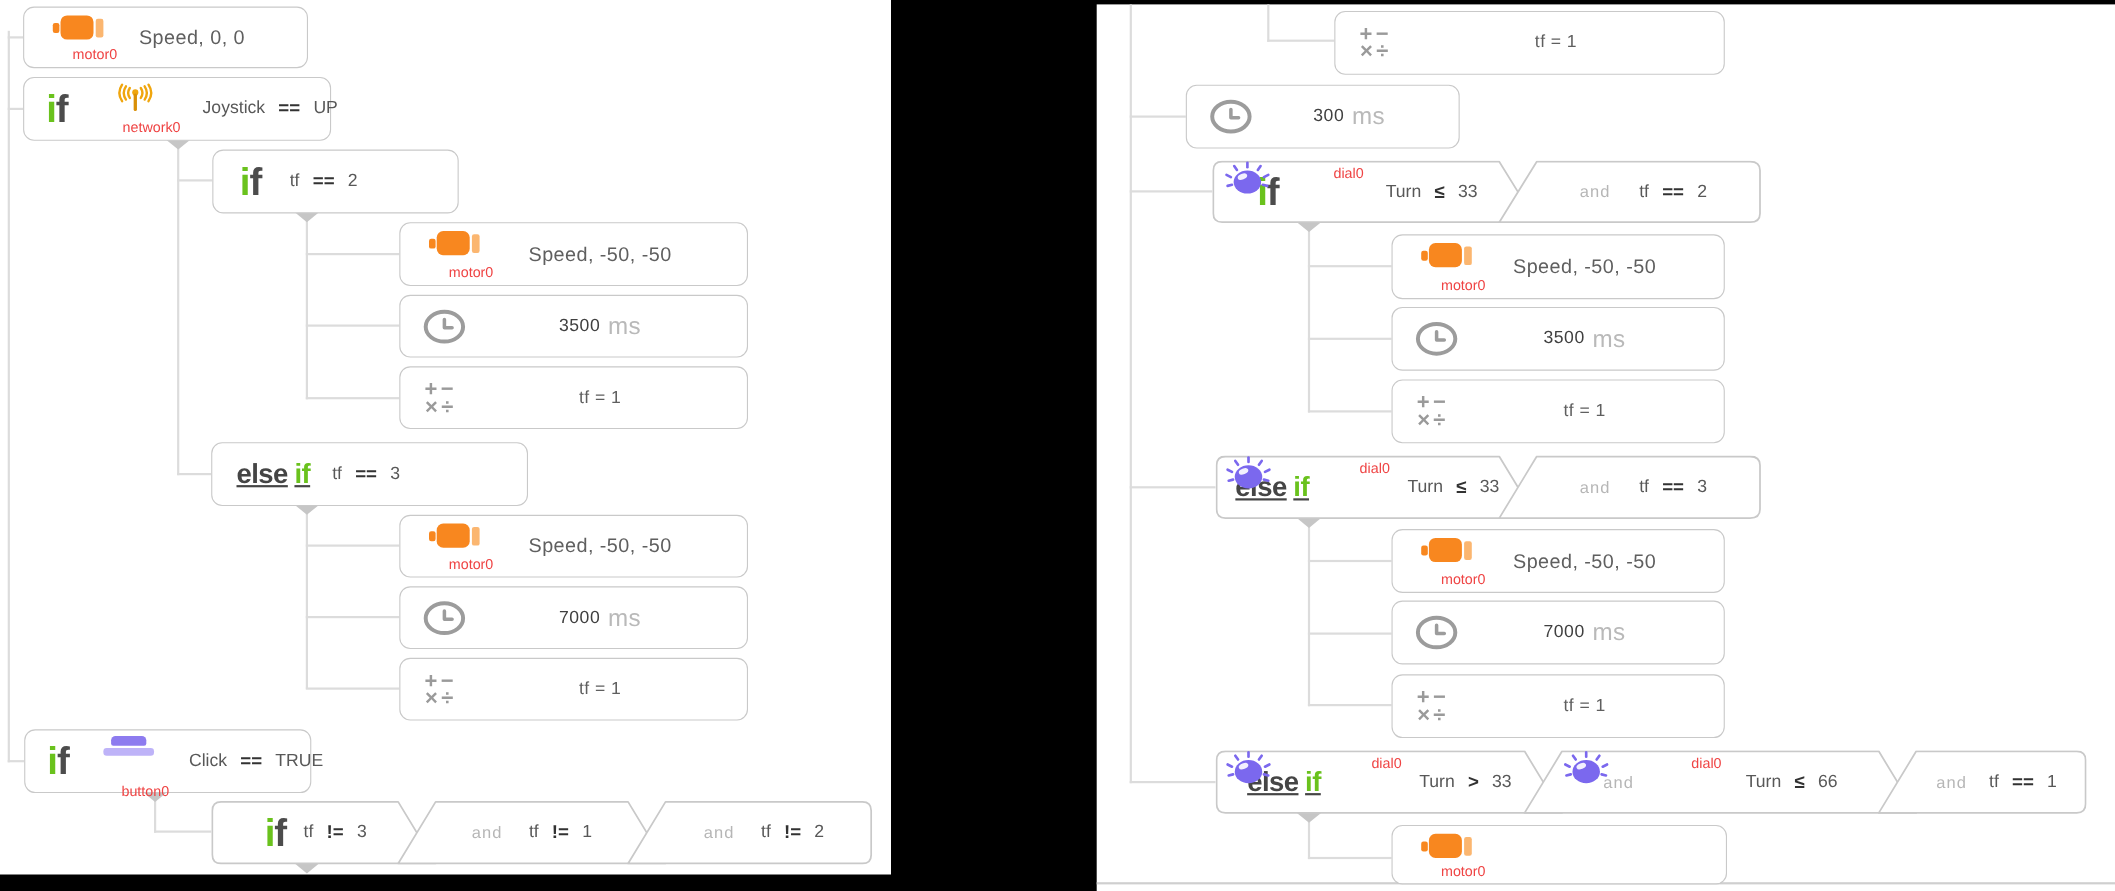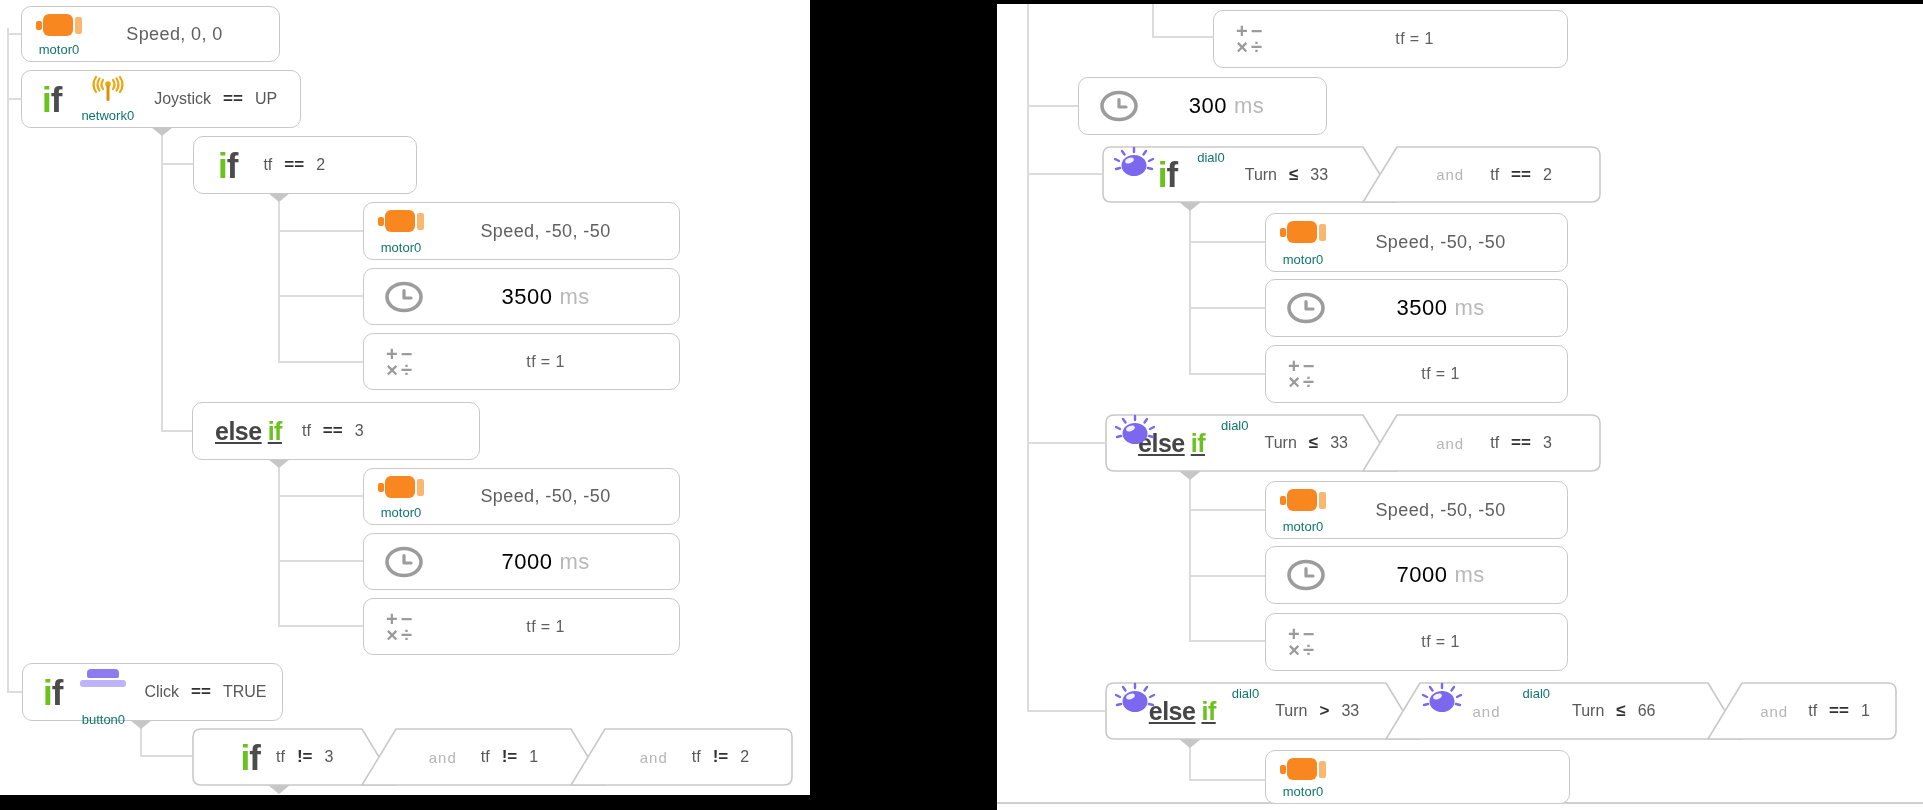--- a/index.html
+++ b/index.html
@@ -10,21 +10,21 @@
   .hline{position:absolute;height:2px;background:#dcdcdc;}
   .tri{position:absolute;width:0;height:0;border-left:11px solid transparent;
        border-right:11px solid transparent;border-top:9px solid #c6c6c6;}
   .blk{position:absolute;background:#fff;border:1.5px solid #c9c9c9;border-radius:10px;
        box-sizing:border-box;}
   .blocktext{position:absolute;left:60px;right:12px;top:0;bottom:0;display:flex;
        align-items:center;justify-content:center;font-size:18px;color:#5f5f5f;letter-spacing:.4px;}
   .modstack{position:absolute;left:14px;top:6px;bottom:4px;display:flex;flex-direction:column;
        align-items:center;justify-content:space-between;}
   .modstack.inline{position:static;flex:none;}
-  .modlabel{font-size:13px;color:#0f766e;white-space:nowrap;}
+  .modlabel{font-size:13px;color:#ef4444;white-space:nowrap;margin-left:30px;}
   
   .ic-motor{display:flex;align-items:center;height:24px;}
   .ic-motor .nub{width:6px;height:9px;background:#f8871f;border-radius:2px;}
   .ic-motor .body{width:30px;height:22px;background:#f8871f;border-radius:6px;margin-left:1px;}
   .ic-motor .cap{width:7px;height:17px;background:#fbb670;border-radius:2px;margin-left:2px;}
   
   .ic-clock{position:absolute;left:20px;top:50%;transform:translateY(-50%);}
   
   .ic-math{position:absolute;left:22px;top:50%;transform:translateY(-50%);
        font-size:20px;font-weight:bold;color:#9a9a9a;line-height:.8;letter-spacing:3px;
@@ -34,21 +34,21 @@
   .ic-button .top{width:32px;height:9px;background:#8d7bef;border-radius:4px 4px 2px 2px;}
   .ic-button .base{width:46px;height:7px;background:#beb3f8;border-radius:3px;}
   
   .bigif{font-weight:bold;font-size:35px;line-height:1;letter-spacing:-1px;color:#4c4c4c;}
   .bigif .i{color:#6ac21d;}
   .elsekw{font-weight:bold;font-size:25px;line-height:1;color:#454545;letter-spacing:-.5px;text-decoration:underline;}
   .elsekw .g{color:#6ac21d;margin-left:6px;}
   .cond{display:flex;align-items:center;gap:12px;font-size:16px;color:#585858;white-space:nowrap;}
   .cond .op{font-weight:bold;color:#323232;font-size:17px;}
   .andw{font-size:15px;color:#b6b6b6;letter-spacing:1px;}
-  .tval{font-size:22px;color:#000000;letter-spacing:.5px;}
+  .tval{font-size:16px;color:#404040;letter-spacing:.5px;}
   .tunit{font-size:22px;color:#b9b9b9;margin-left:7px;}
   
   .chain{position:absolute;}
   .chain svg{position:absolute;left:0;top:0;}
   .chain path{fill:#fff;stroke:#c9c9c9;stroke-width:1.6;stroke-linejoin:round;}
   .seg{position:absolute;top:0;bottom:0;display:flex;align-items:center;justify-content:center;gap:16px;}
 </style>
 </head>
 <body>
 

